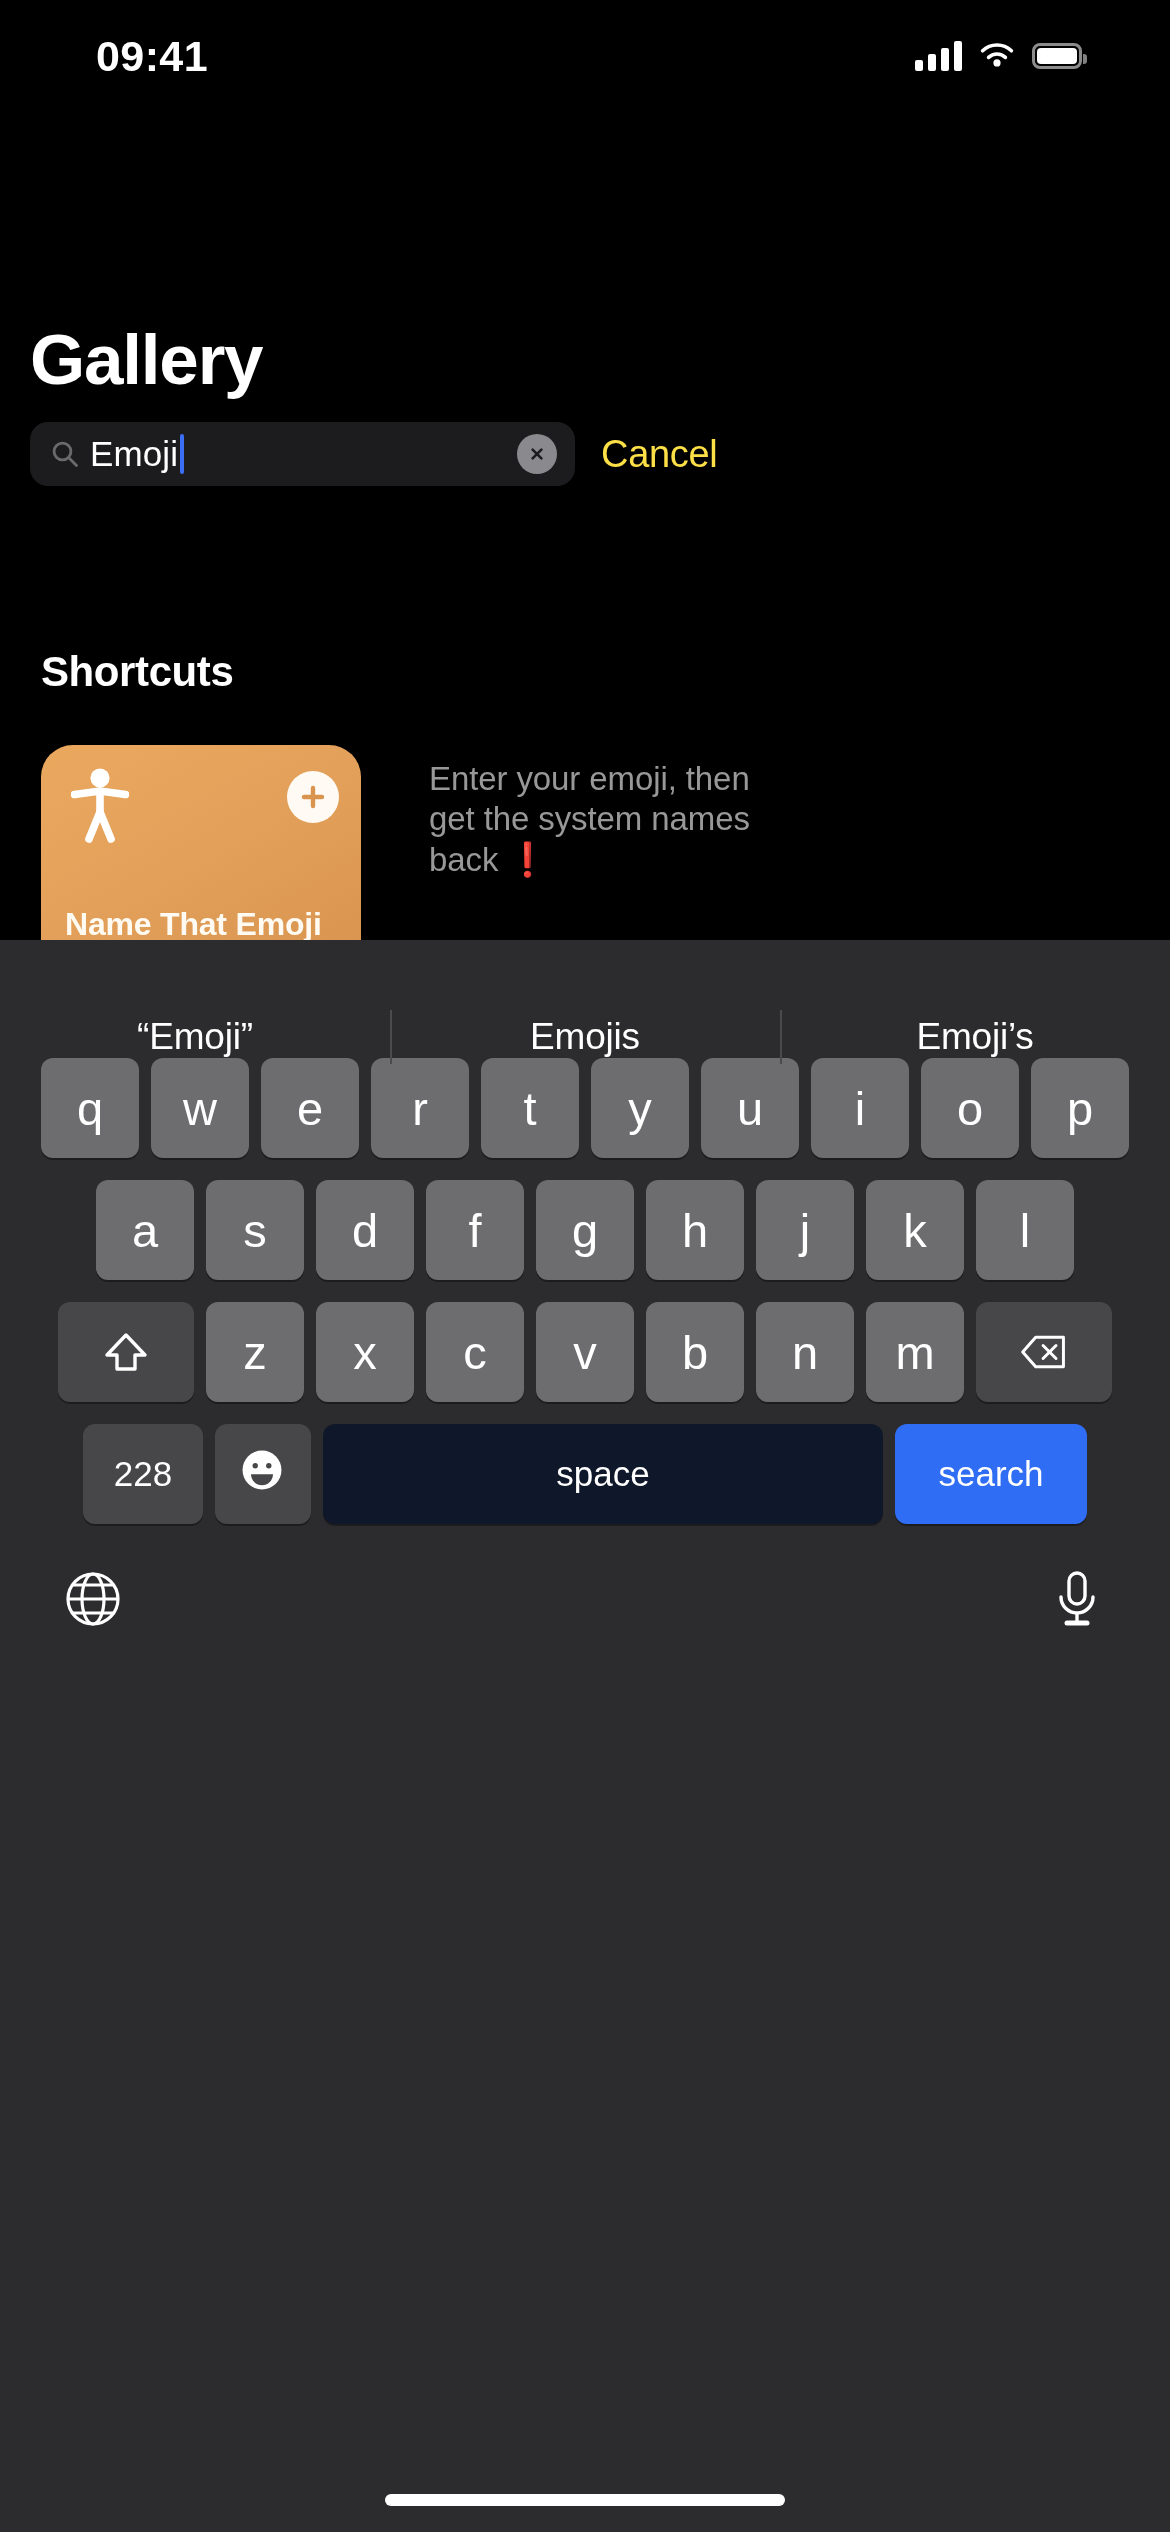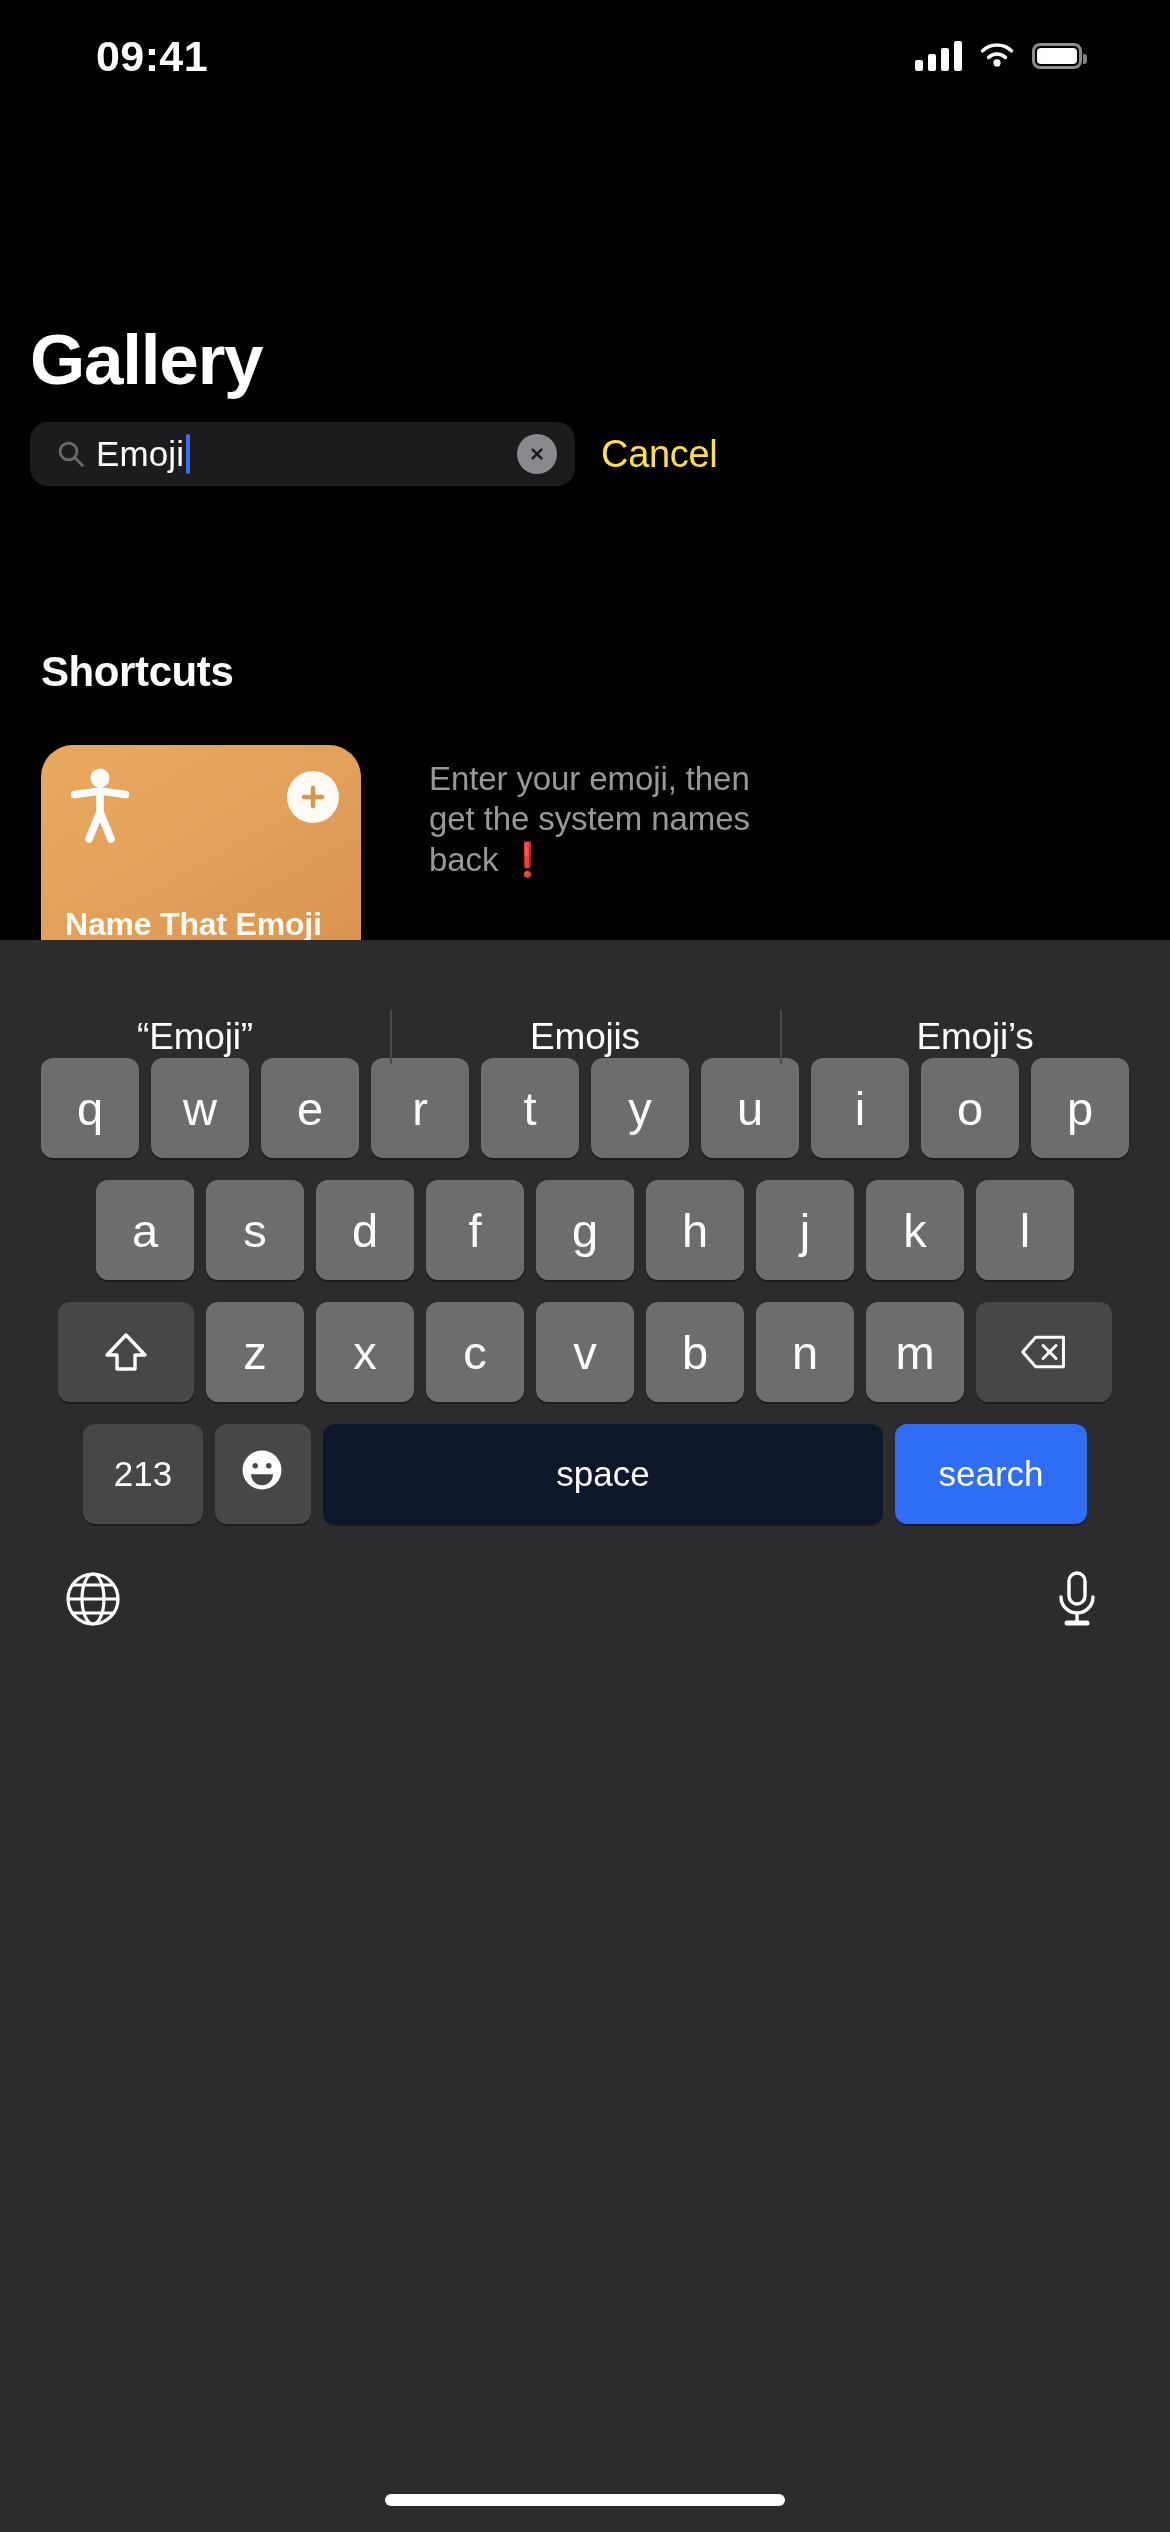--- a/index.html
+++ b/index.html
@@ -40,21 +40,21 @@
   }
 
   
   .search-row {
     position:absolute; top:422px; left:30px; width:1110px;
     display:flex; align-items:center; gap:26px;
   }
   .search-field {
     position:relative; flex:0 0 545px; height:64px;
     background:#1c1c1e; border-radius:18px;
-    display:flex; align-items:center; padding:0 20px;
+    display:flex; align-items:center; padding:0 14px;
   }
   .search-icon { width:30px; height:30px; margin:0 10px 0 6px; flex:none; opacity:.62; }
   .search-value {
     color:#fff; font-size:35px; letter-spacing:.1px; white-space:nowrap;
   }
   .caret {
     width:4px; height:40px; background:#3b6ef5; margin-left:2px; border-radius:2px;
   }
   .clear-btn {
     position:absolute; right:18px; top:50%; transform:translateY(-50%);
@@ -271,21 +271,21 @@
         <div class="key dark wide">
           <svg viewBox="0 0 54 44">
             <path d="M18 6 H48 V38 H18 L4 22 Z" fill="none" stroke="#fff" stroke-width="3.2" stroke-linejoin="round"></path>
             <line x1="26" y1="15" x2="40" y2="29" stroke="#fff" stroke-width="3.2" stroke-linecap="round"></line>
             <line x1="40" y1="15" x2="26" y2="29" stroke="#fff" stroke-width="3.2" stroke-linecap="round"></line>
           </svg>
         </div>
       </div>
 
       <div class="krow r4">
-        <div class="key dark num">213</div>
+        <div class="key dark num">228</div>
         <div class="key dark emoji">
           <span class="emoji-face">
             <svg viewBox="0 0 52 52">
               <circle cx="26" cy="26" r="23" fill="#fff"></circle>
               <circle cx="18" cy="21" r="3.2" fill="#474749"></circle>
               <circle cx="34" cy="21" r="3.2" fill="#474749"></circle>
               <path d="M13 31 H39 A13 13 0 0 1 13 31 Z" fill="#474749"></path>
             </svg>
           </span>
         </div>

